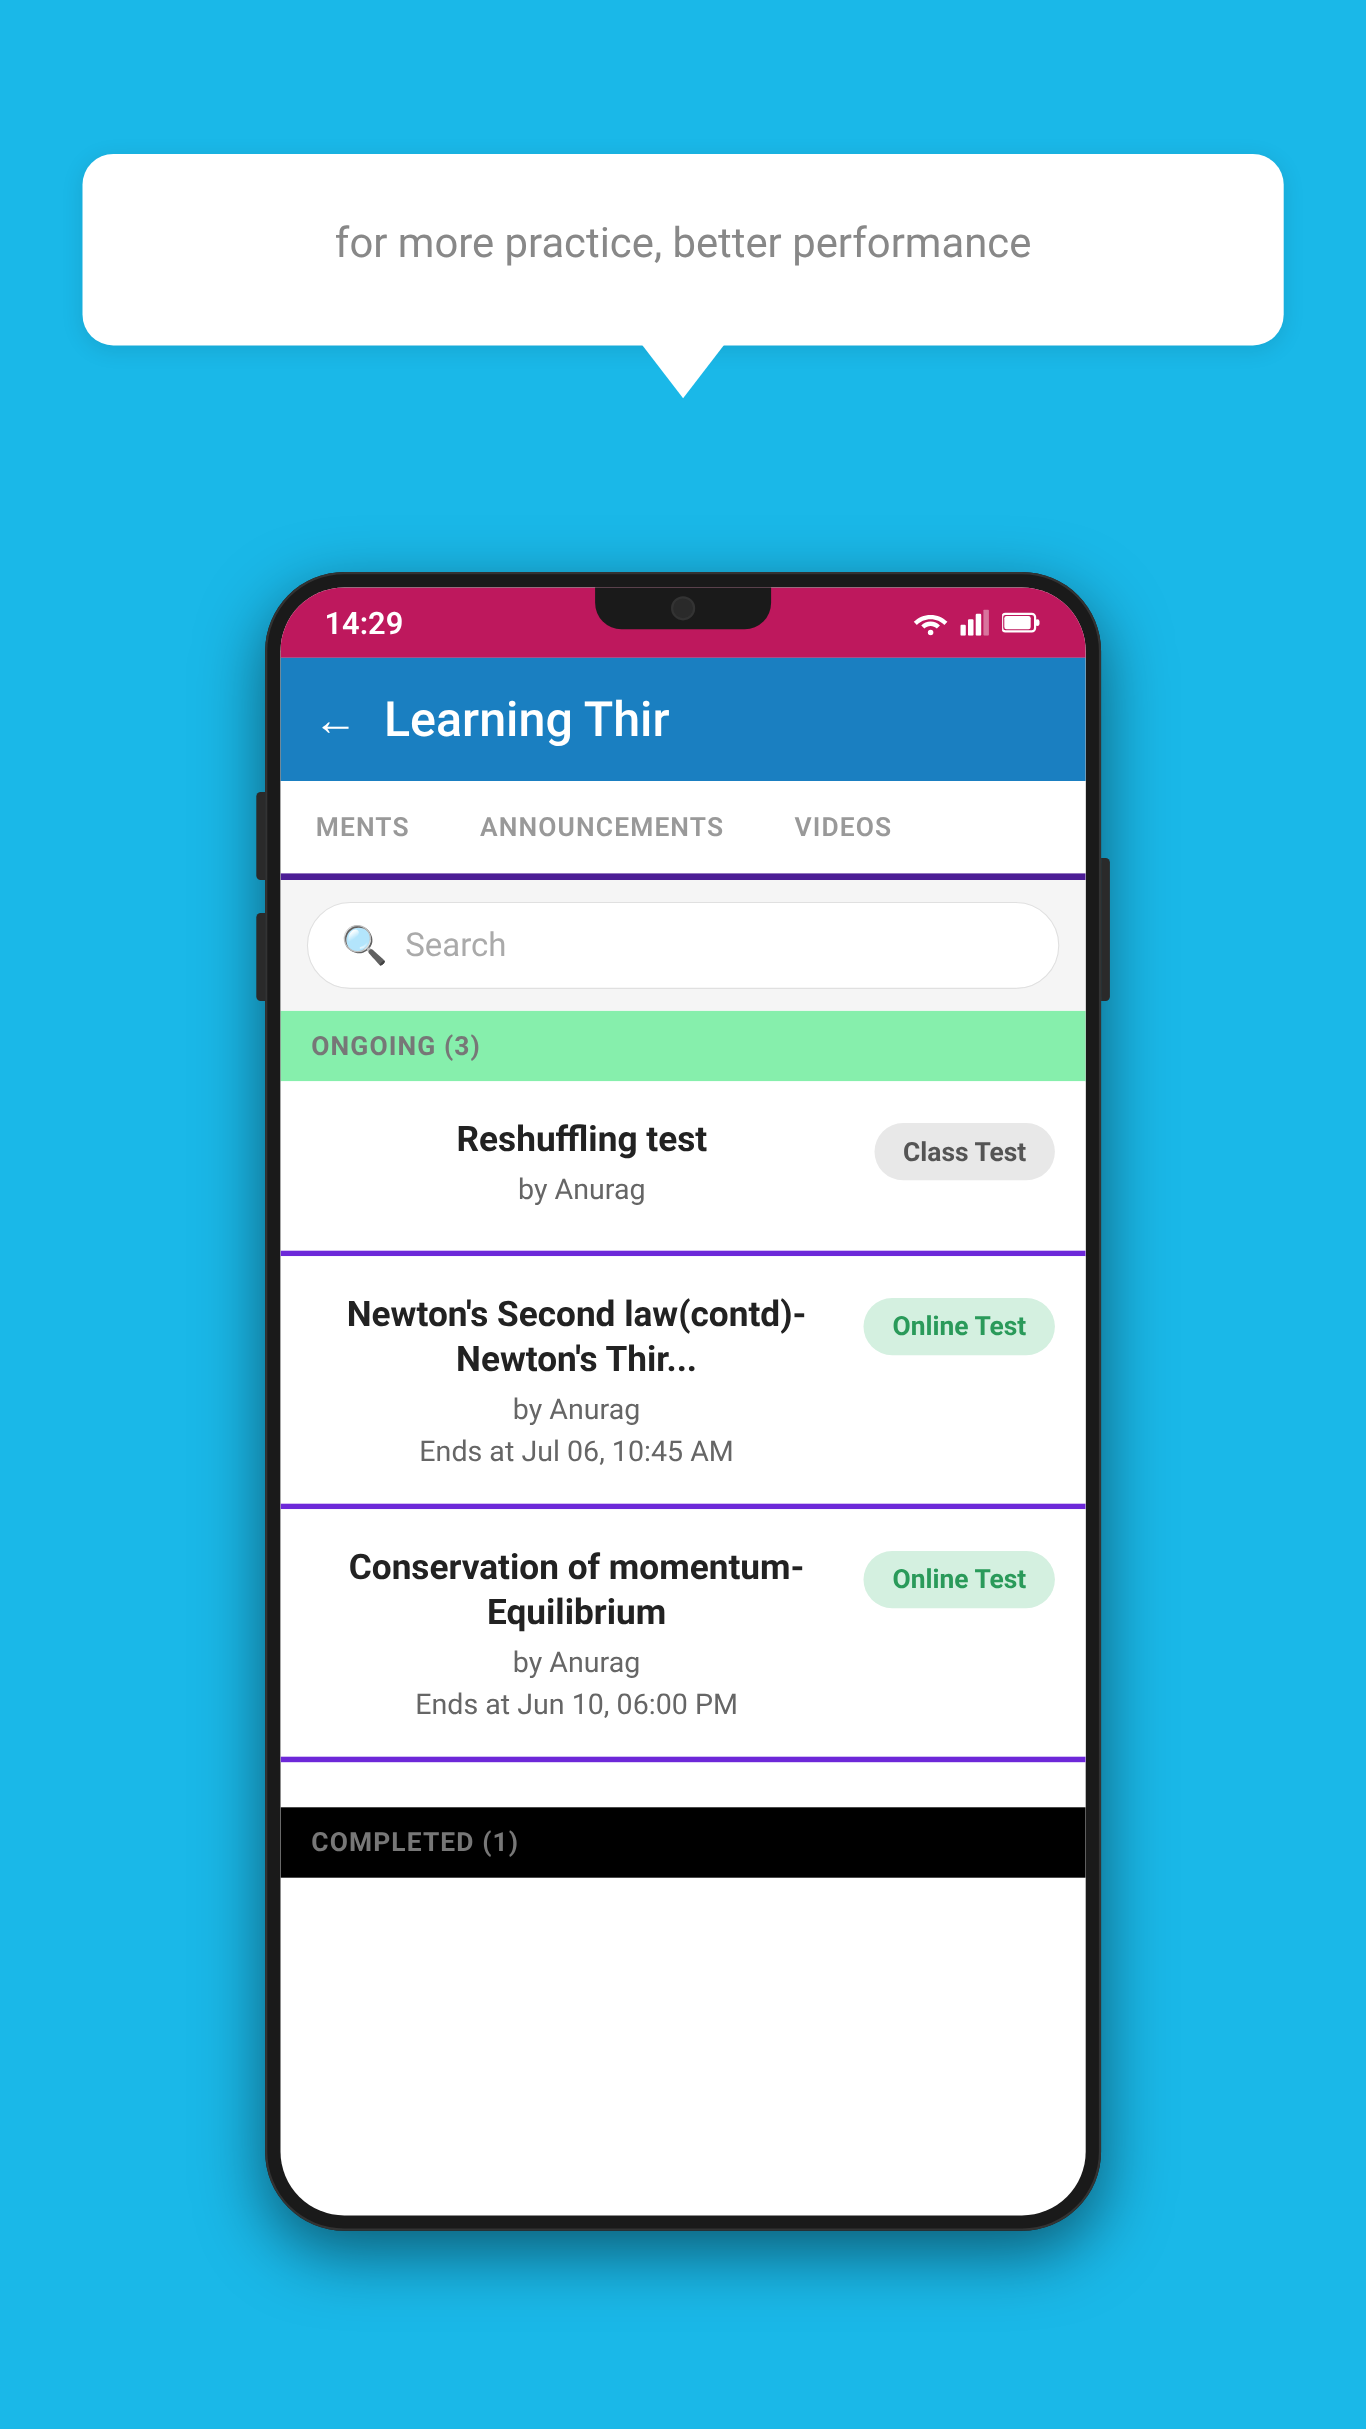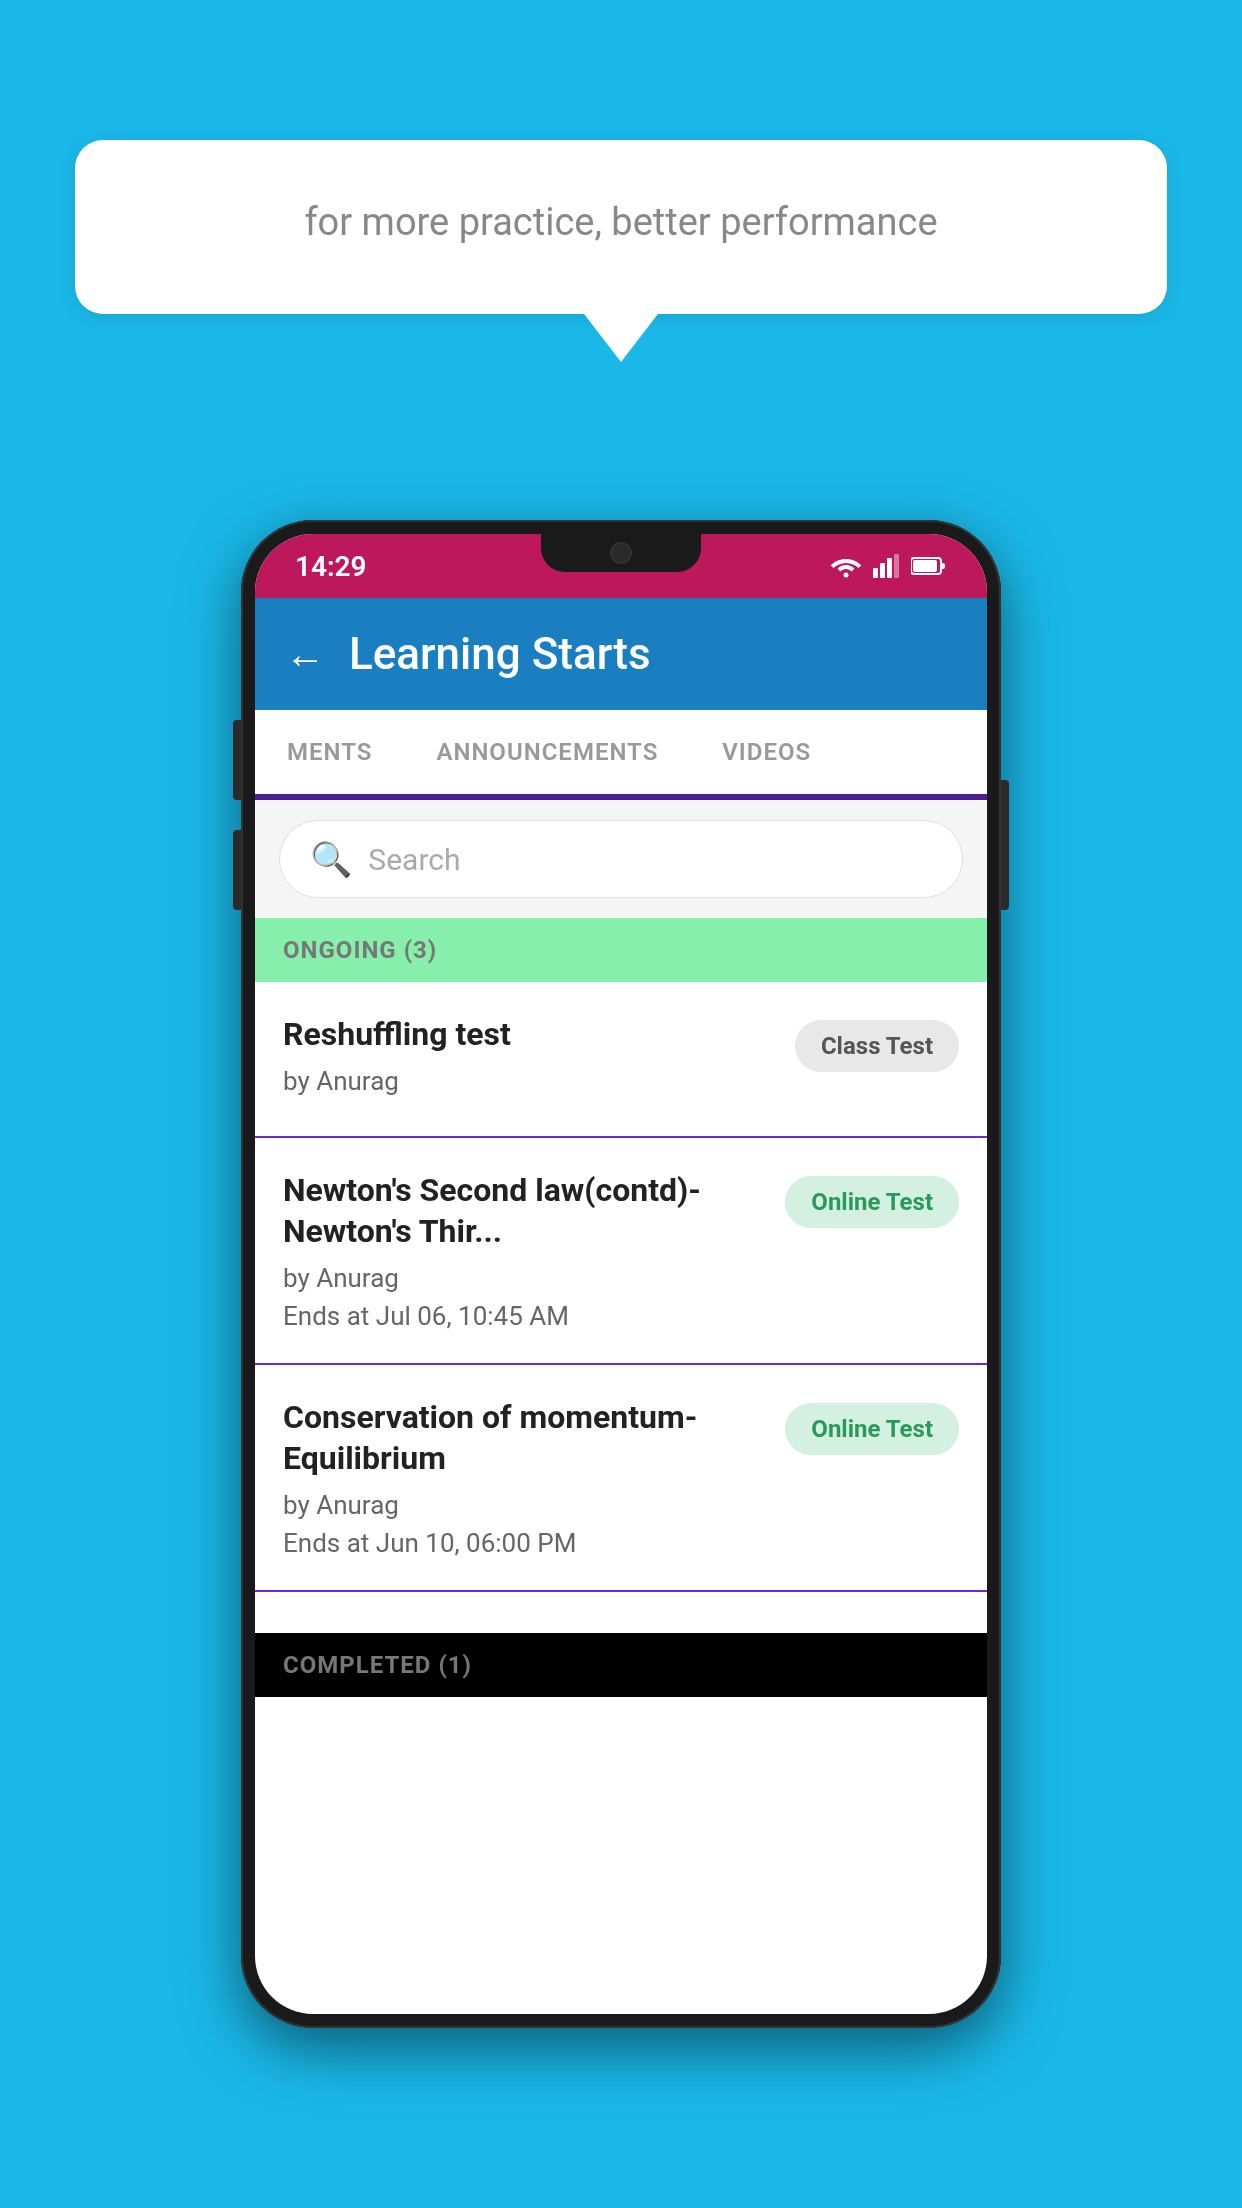--- a/index.html
+++ b/index.html
@@ -225,25 +225,26 @@
       font-size: 24px;
       font-weight: 700;
       color: #777;
       letter-spacing: 1px;
     }
 
     
     .test-item {
       background: white;
       padding: 32px 28px;
-      border-bottom: 2px solid #6d28d9;
+      border-bottom: 5px solid #6d28d9;
       display: flex;
       flex-direction: row;
       justify-content: space-between;
       align-items: flex-start;
+      text-align: center;
     }
 
     .test-item-content {
       flex: 1;
       padding-right: 20px;
     }
 
     .test-item-title {
       font-size: 32px;
       font-weight: 700;
@@ -366,21 +367,21 @@
           <svg width="36" height="20" viewBox="0 0 36 20" fill="white">
             <rect x="0" y="2" width="30" height="16" rx="3" stroke="white" stroke-width="2" fill="none"></rect>
             <rect x="30" y="7" width="4" height="6" rx="2" fill="white"></rect>
             <rect x="2" y="4" width="24" height="12" rx="2" fill="white"></rect>
           </svg>
         </div>
       </div>
 
       <div class="app-bar">
         <span class="back-arrow">←</span>
-        <span class="app-bar-title">Learning Starts</span>
+        <span class="app-bar-title">Learning Thir</span>
       </div>
 
       <div class="tabs-container">
         <div class="tab">
           <span>MENTS</span>
         </div>
         <div class="tab">
           <span>ANNOUNCEMENTS</span>
         </div>
         <div class="tab">

